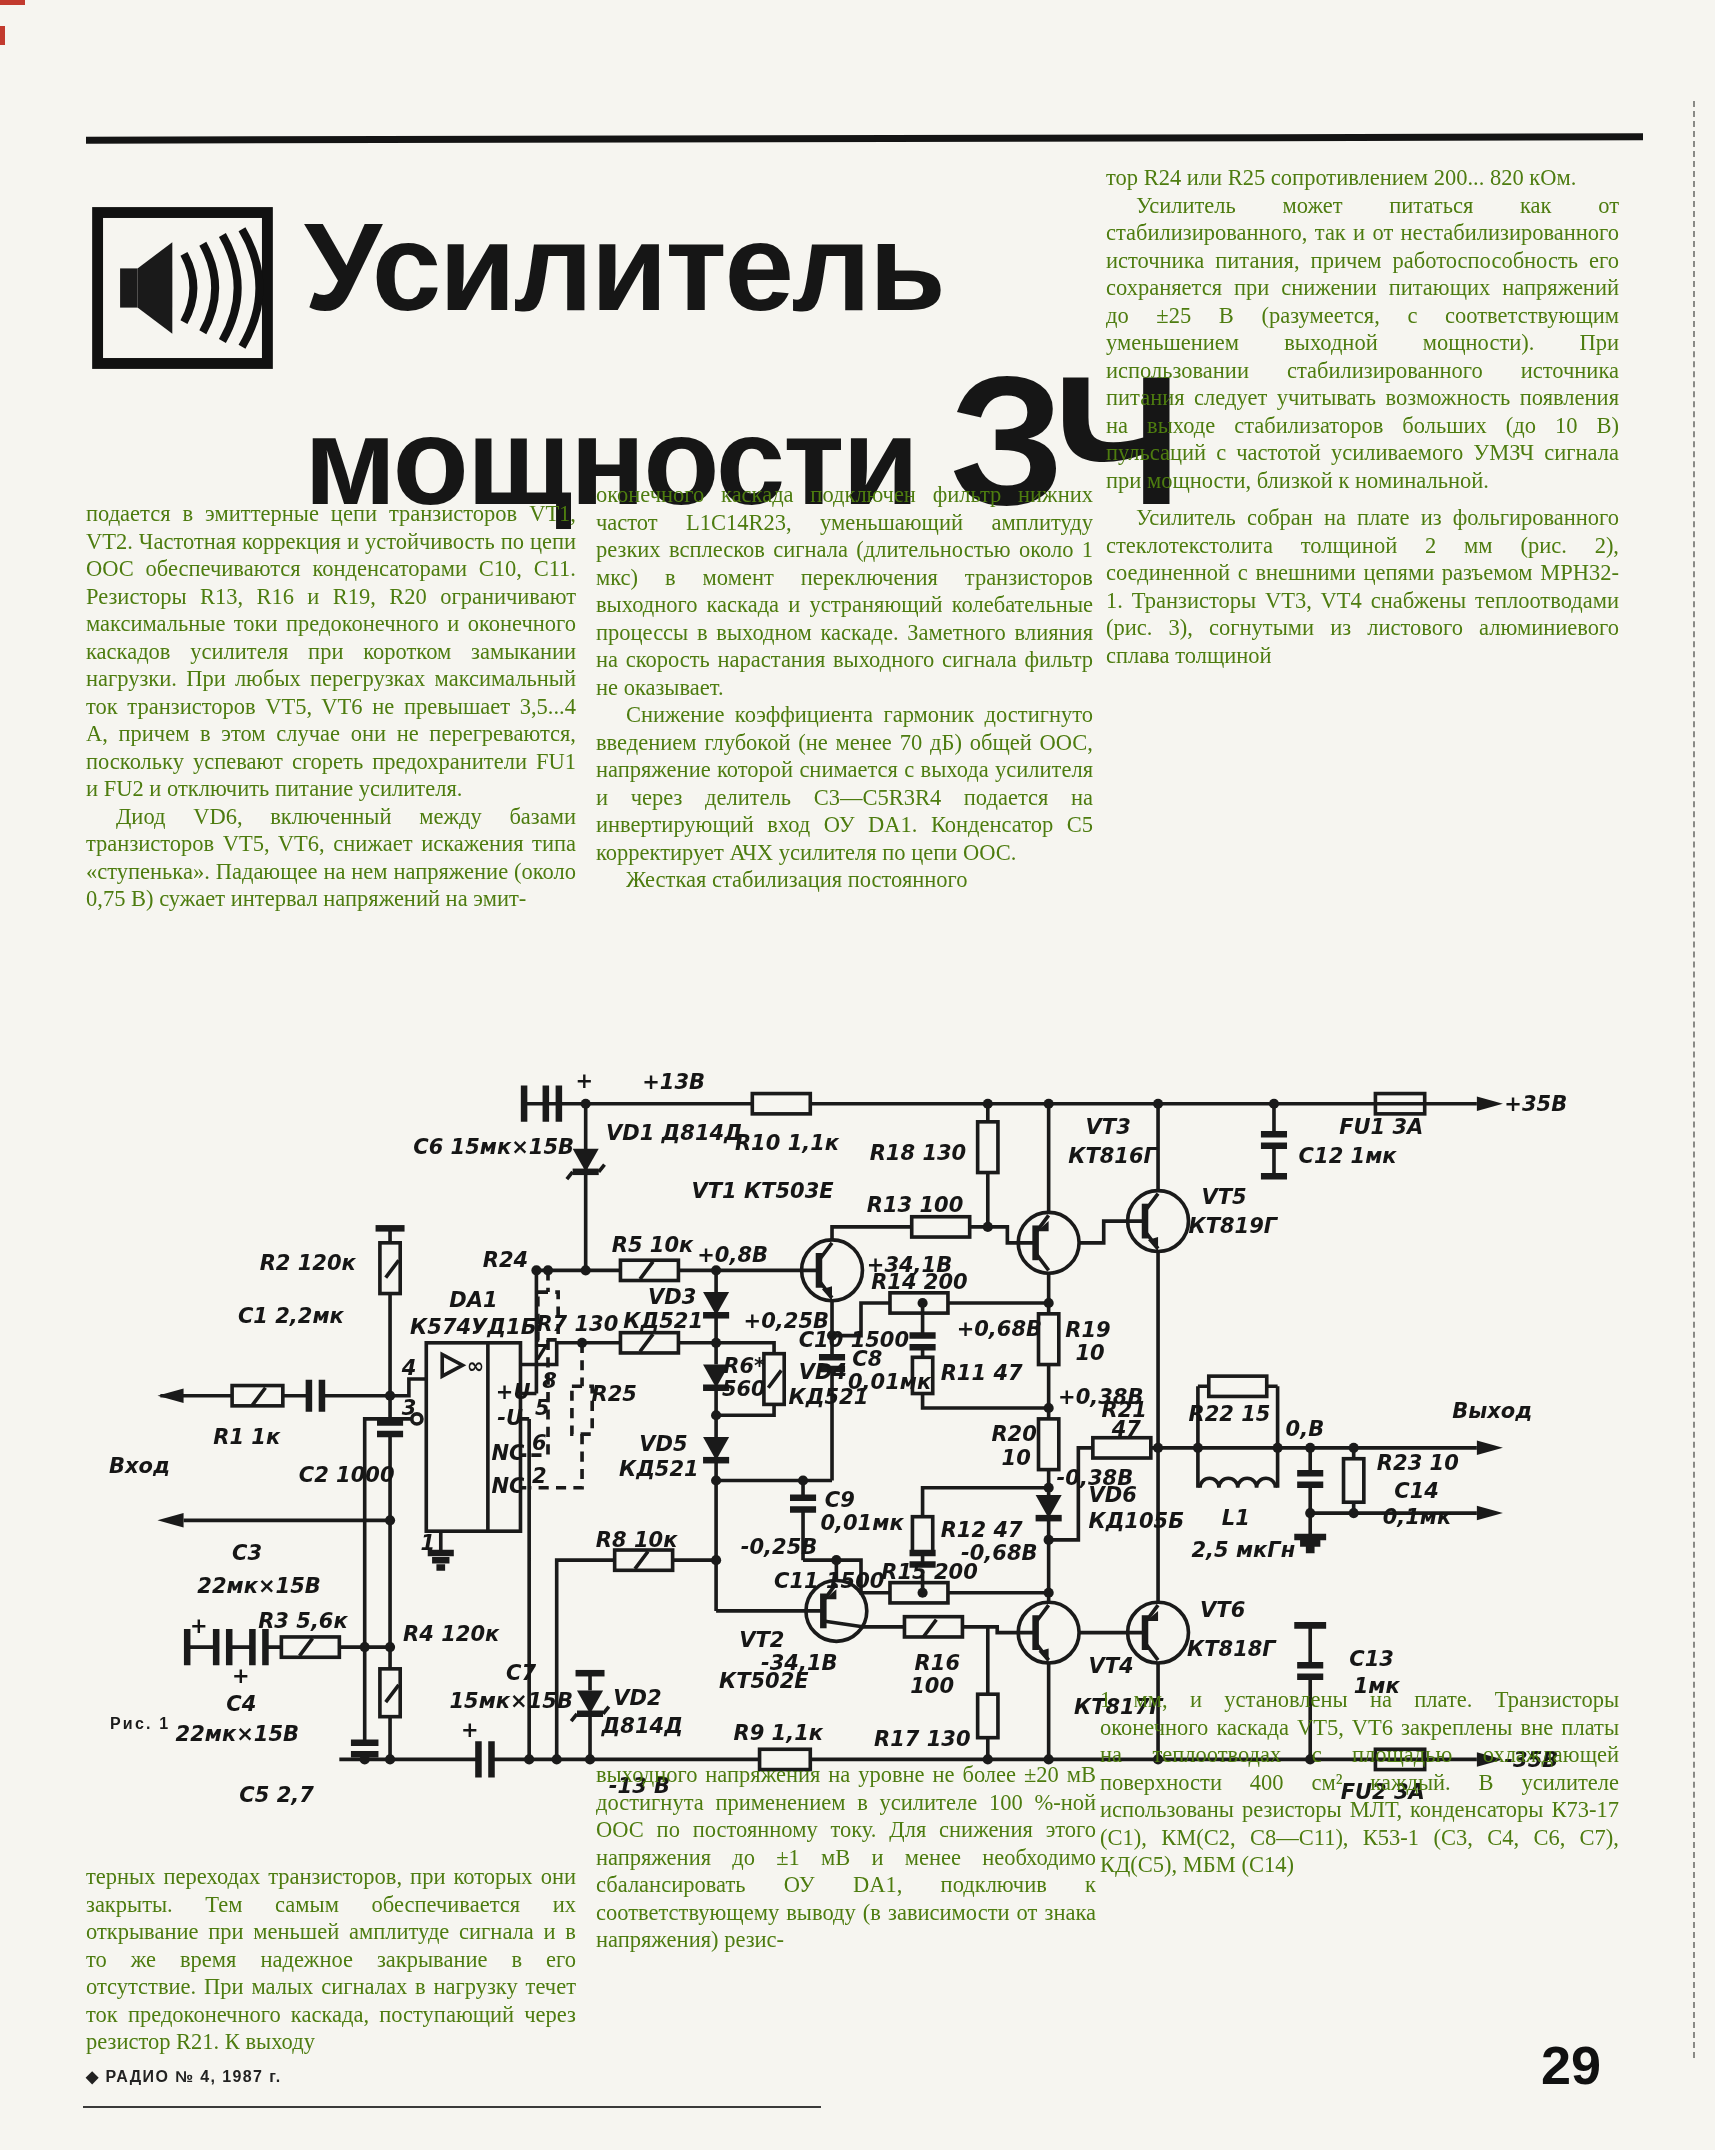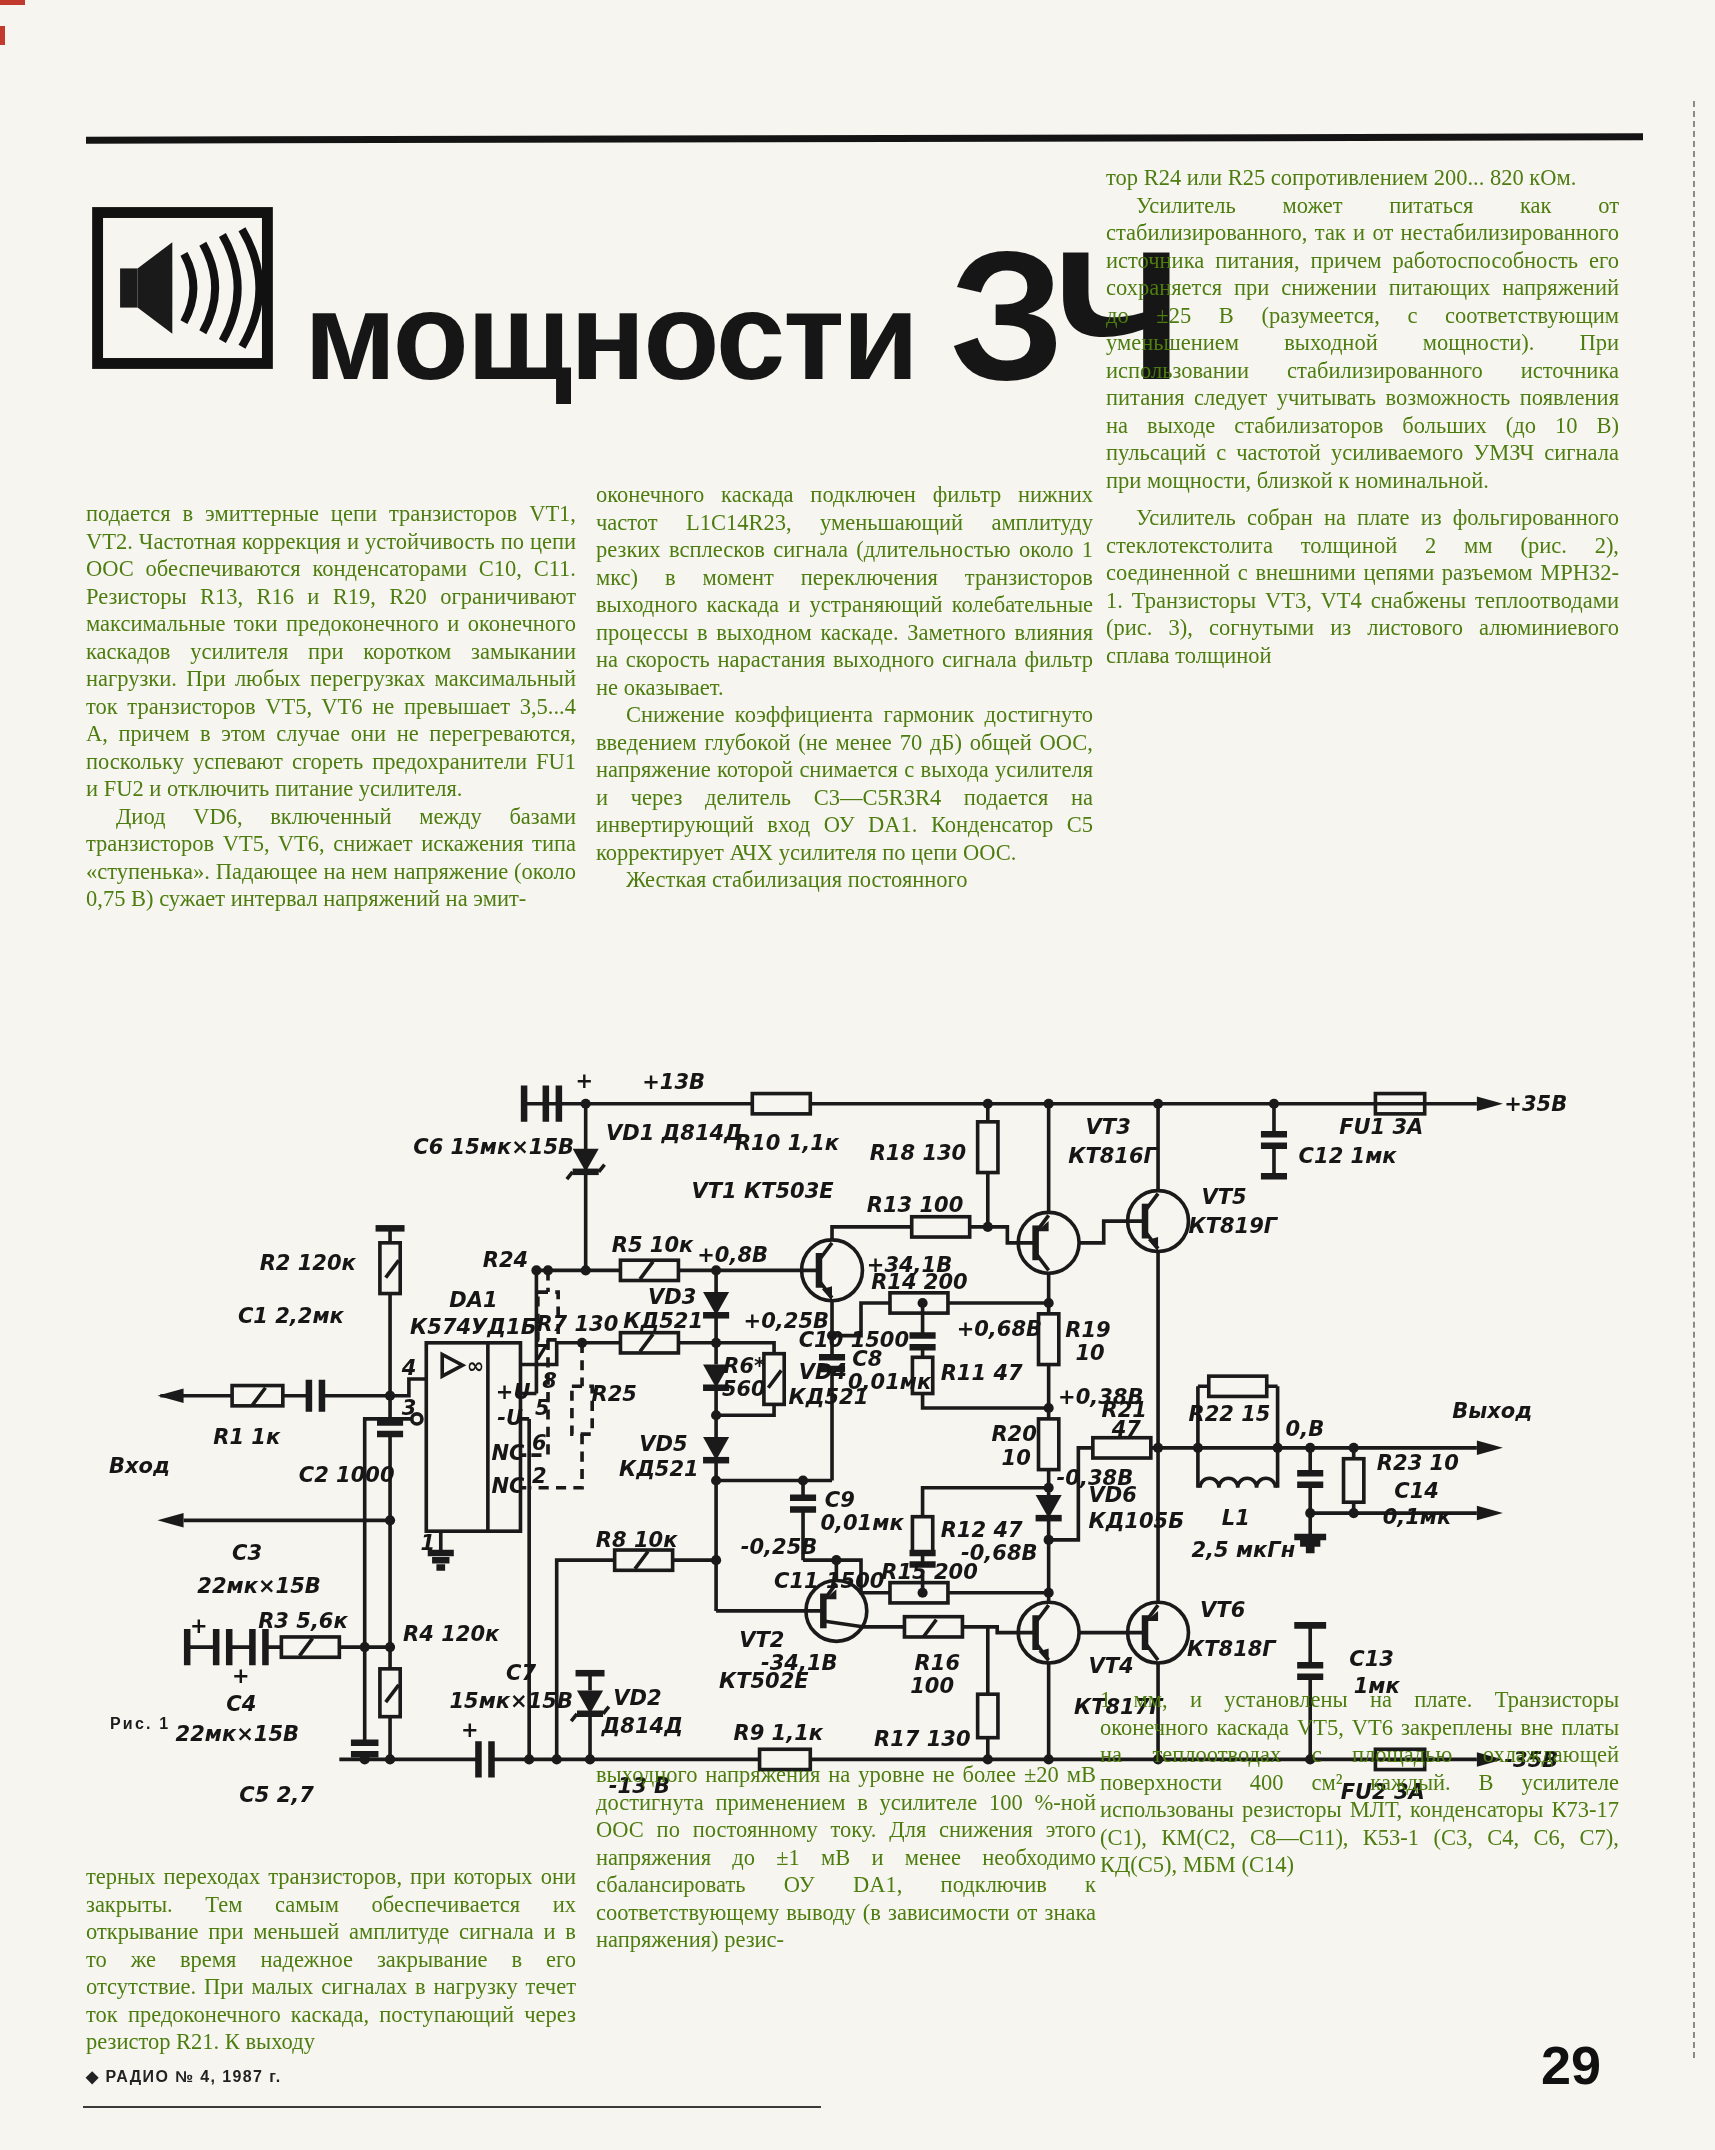--- a/index.html
+++ b/index.html
@@ -59,20 +59,21 @@
   <rect x="9" y="9" width="234" height="208" fill="none" stroke="#111" stroke-width="15"></rect>
   <rect x="40" y="86" width="24" height="54" class="blk"></rect>
   <polygon points="64,86 64,140 112,176 112,50" class="blk"></polygon>
   <path d="M128 66 q26 47 0 94" fill="none" stroke="#111" stroke-width="11"></path>
   <path d="M154 52 q34 61 0 122" fill="none" stroke="#111" stroke-width="11"></path>
   <path d="M181 40 q42 73 0 146" fill="none" stroke="#111" stroke-width="11"></path>
   <path d="M208 32 q48 81 0 162" fill="none" stroke="#111" stroke-width="11"></path>
 </svg>
 
 <div class="abs title">
+  <div class="l1">Усилитель</div>
   <div class="l2">
     <span class="w2">мощности</span>
     <span class="w3">ЗЧ</span>
   </div>
 </div>
 
 <div class="abs col c1t">
     <p>подается в эмиттерные цепи транзисторов VT1, VT2. Частотная коррекция и устойчивость по цепи ООС обеспечиваются конденсаторами С10, С11. Резисторы R13, R16 и R19, R20 ограничивают максимальные токи предоконечного и оконечного каскадов усилителя при коротком замыкании нагрузки. При любых перегрузках максимальный ток транзисторов VT5, VT6 не превышает 3,5...4 А, причем в этом случае они не перегреваются, поскольку успевают сгореть предохранители FU1 и FU2 и отключить питание усилителя.</p>
     <p>Диод VD6, включенный между базами транзисторов VT5, VT6, снижает искажения типа «ступенька». Падающее на нем напряжение (около 0,75 В) сужает интервал напряжений на эмит-</p>
   </div>

